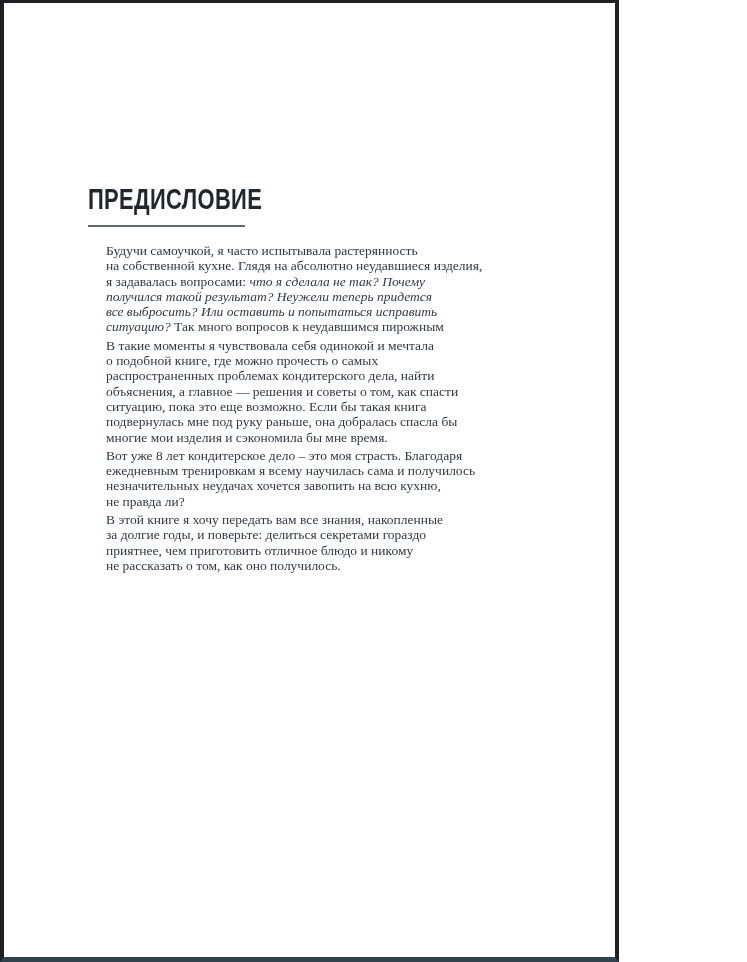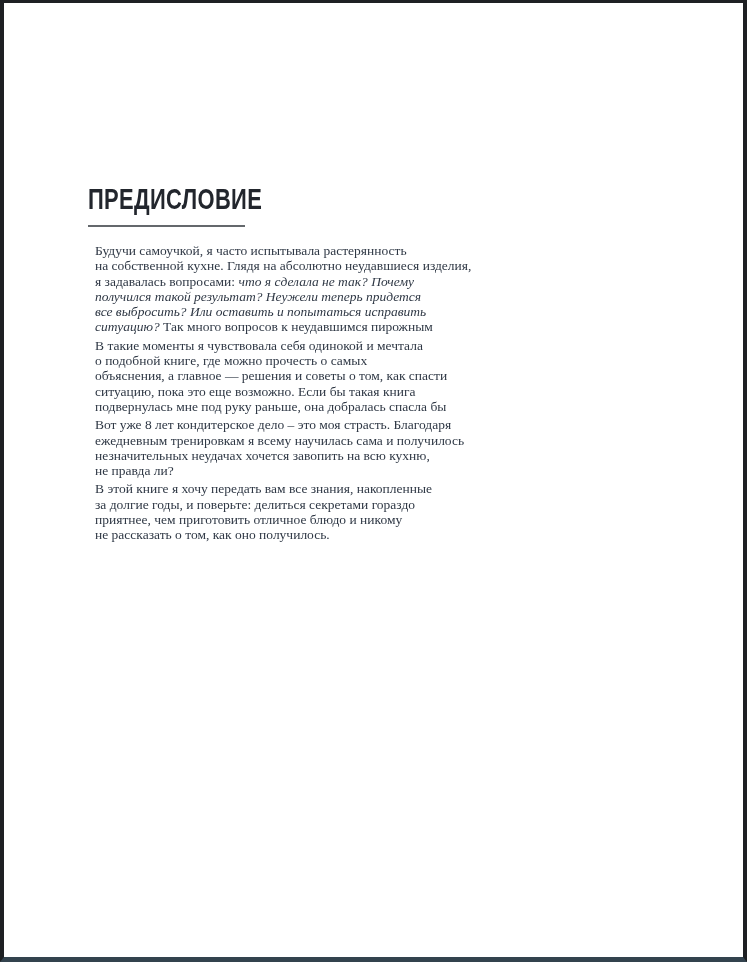--- a/index.html
+++ b/index.html
@@ -13,21 +13,21 @@
   * { margin: 0; padding: 0; box-sizing: border-box; }
   html, body {
     width: 747px;
     height: 962px;
     background: #ffffff;
     overflow: hidden;
     font-family: "Liberation Serif", "DejaVu Serif", serif;
   }
   .page {
     position: relative;
-    width: 747px;
+    width: 619px;
     height: 962px;
     background: var(--page-background);
   }
   .frame {
     position: absolute;
     inset: 0;
     border-top: 3px solid var(--frame-border);
     border-left: 4px solid var(--frame-border);
     border-right: 4px solid var(--frame-border);
     border-bottom: 5px solid var(--frame-bottom);
@@ -50,21 +50,21 @@
   .heading-rule {
     position: absolute;
     left: 88px;
     top: 225px;
     width: 157px;
     height: 2px;
     background: var(--heading-rule);
   }
   .body-text {
     position: absolute;
-    left: 95px;
+    left: 106px;
     top: 243px;
     width: 430px;
     font-size: 13.5px;
     line-height: 15.3px;
     color: var(--body-text);
   }
   .paragraph { margin-bottom: 3px; }
   .line { white-space: pre; }
   .line em { font-style: italic; }
 </style>
@@ -80,23 +80,25 @@
         <div class="line"><span>Будучи самоучкой, я часто испытывала растерянность</span></div>
         <div class="line"><span>на собственной кухне. Глядя на абсолютно неудавшиеся изделия,</span></div>
         <div class="line"><span>я задавалась вопросами: </span><em>что я сделала не так? Почему</em></div>
         <div class="line"><em>получился такой результат? Неужели теперь придется</em></div>
         <div class="line"><em>все выбросить? Или оставить и попытаться исправить</em></div>
         <div class="line"><em>ситуацию?</em><span> Так много вопросов к неудавшимся пирожным</span></div>
       </div>
       <div class="paragraph">
         <div class="line"><span>В такие моменты я чувствовала себя одинокой и мечтала</span></div>
         <div class="line"><span>о подобной книге, где можно прочесть о самых</span></div>
+        <div class="line"><span>распространенных проблемах кондитерского дела, найти</span></div>
         <div class="line"><span>объяснения, а главное — решения и советы о том, как спасти</span></div>
         <div class="line"><span>ситуацию, пока это еще возможно. Если бы такая книга</span></div>
         <div class="line"><span>подвернулась мне под руку раньше, она добралась спасла бы</span></div>
+        <div class="line"><span>многие мои изделия и сэкономила бы мне время.</span></div>
       </div>
       <div class="paragraph">
         <div class="line"><span>Вот уже 8 лет кондитерское дело – это моя страсть. Благодаря</span></div>
         <div class="line"><span>ежедневным тренировкам я всему научилась сама и получилось</span></div>
         <div class="line"><span>незначительных неудачах хочется завопить на всю кухню,</span></div>
         <div class="line"><span>не правда ли?</span></div>
       </div>
       <div class="paragraph">
         <div class="line"><span>В этой книге я хочу передать вам все знания, накопленные</span></div>
         <div class="line"><span>за долгие годы, и поверьте: делиться секретами гораздо</span></div>

